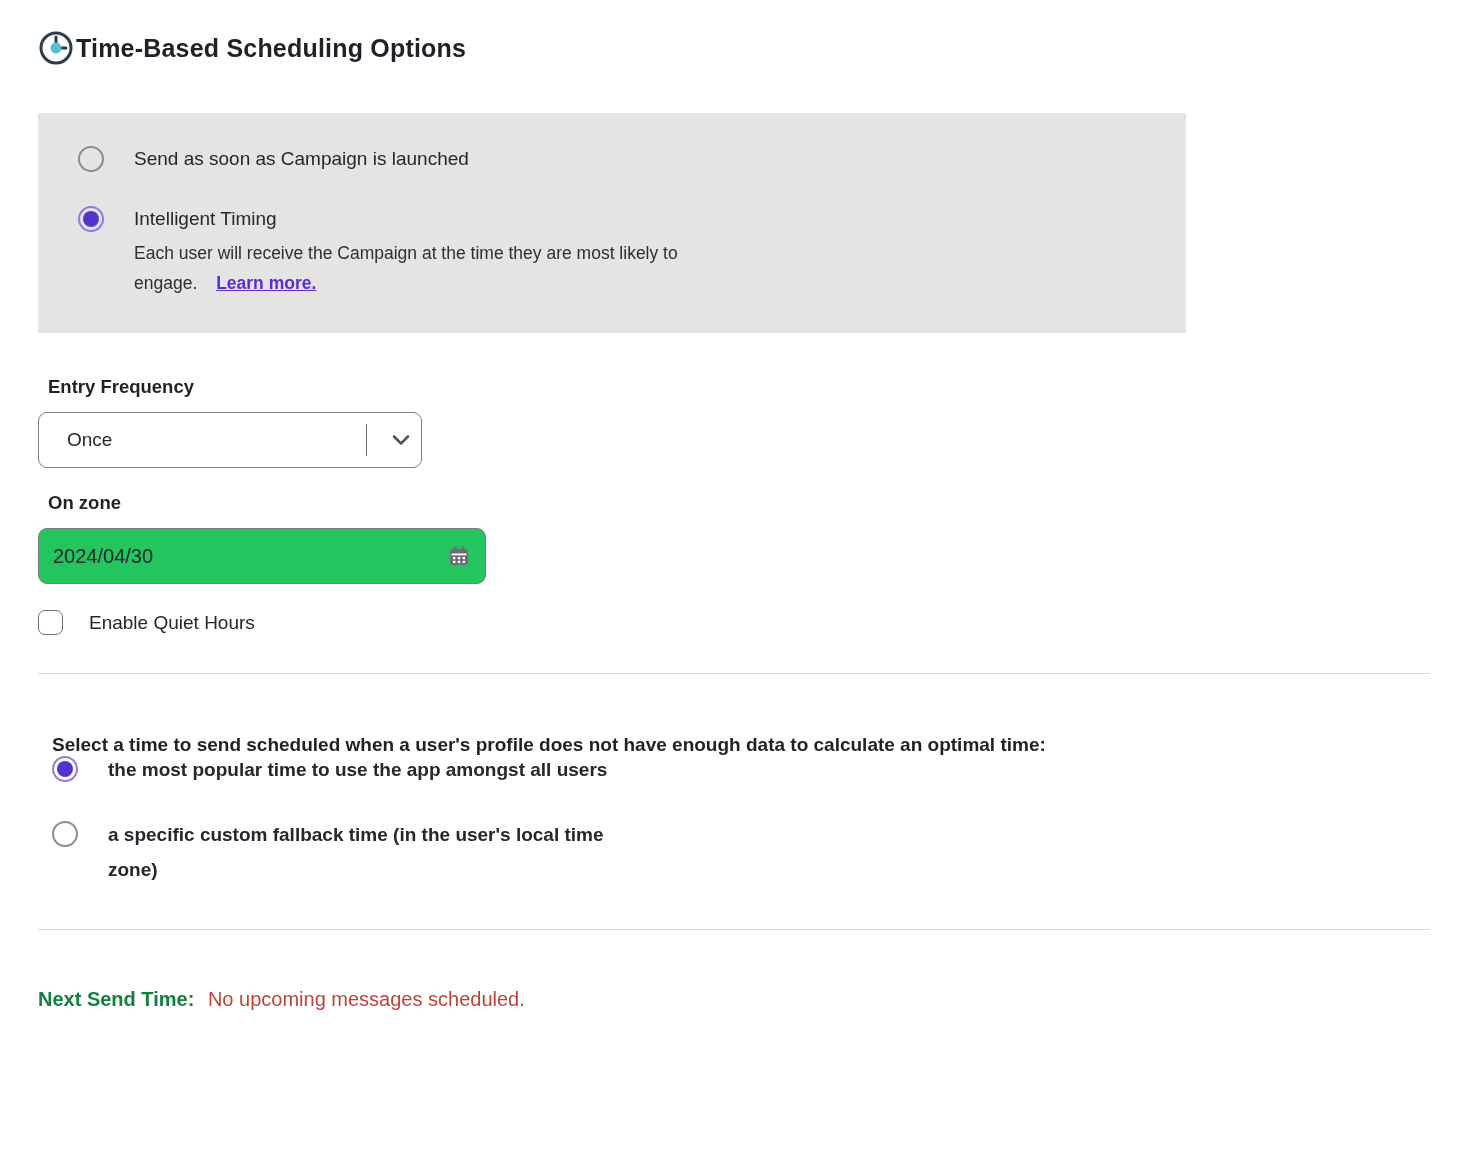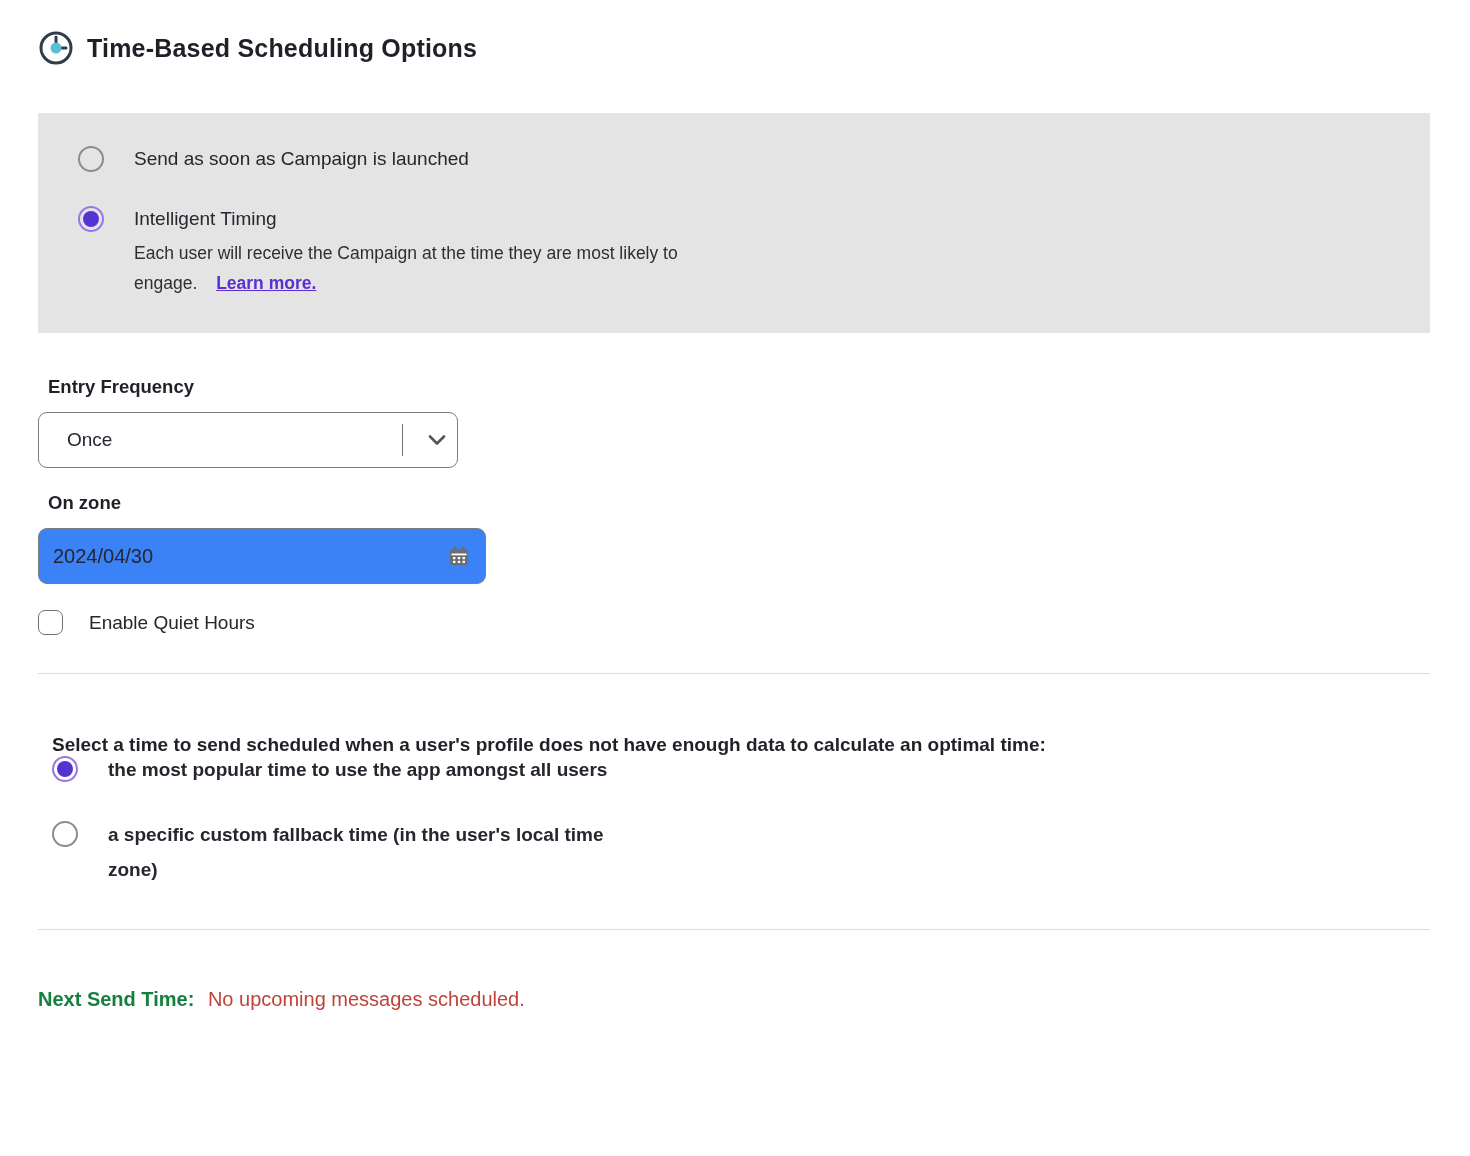--- a/index.html
+++ b/index.html
@@ -8,28 +8,28 @@
     width: 1470px;
     height: 1156px;
     font-family: "Liberation Sans", "DejaVu Sans", sans-serif;
     color: #27282e;
     position: relative;
     overflow: hidden;
   }
   .page { padding: 30px 40px 0 38px; }
 
   
-  .header { display: flex; align-items: center; gap: 13px; }
+  .header { display: flex; align-items: center; gap: 2px; }
   .clock-icon { width: 36px; height: 36px; flex: 0 0 auto; }
   .page-title { font-size: 25px; font-weight: bold; color: #1e2127; letter-spacing: .2px; }
 
   
   .panel {
     margin-top: 47px;
-    width: 1392px;
+    width: 1148px;
     background: #e4e4e4;
     padding: 33px 40px 35px 40px;
   }
   .radio-row { display: flex; align-items: flex-start; }
   .radio-row + .radio-row { margin-top: 34px; }
   .radio {
     width: 26px; height: 26px; border-radius: 50%;
     border: 2px solid #8b8b94; background: transparent;
     flex: 0 0 auto; position: relative; cursor: pointer;
   }
@@ -46,32 +46,32 @@
     max-width: 600px;
   }
   .learn-more-link {
     color: #5a2ed0; font-weight: bold; text-decoration: underline; cursor: pointer; margin-left: 14px;
   }
 
   
   .field-label { font-weight: bold; font-size: 18.5px; color: #1f2127; margin-left: 10px; }
   .ef-label { margin-top: 43px; }
   .select-box {
-    margin-top: 14px; width: 420px; height: 56px;
+    margin-top: 14px; width: 384px; height: 56px;
     border: 1px solid #7c7c86; border-radius: 9px; background: #fff;
     display: flex; align-items: center; cursor: pointer; position: relative;
   }
   .select-value { font-size: 19px; color: #26262e; padding-left: 28px; flex: 1; }
   .select-divider { width: 1px; height: 32px; background: #6f6f78; margin-right: 14px; }
   .select-chevron { width: 40px; display: flex; align-items: center; justify-content: center; }
 
   .od-label { margin-top: 24px; }
   .date-box {
     margin-top: 14px; width: 448px; height: 56px;
-    border: 1px solid #7c7c86; border-radius: 9px; background: #3b82f6;
+    border: 1px solid #7c7c86; border-radius: 9px; background: #22c55e;
     display: flex; align-items: center; position: relative;
   }
   .date-input {
     border: none; outline: none; background: transparent;
     font-family: "Liberation Sans", "DejaVu Sans", sans-serif;
     font-size: 20px; color: #26262e; padding-left: 14px; flex: 1; height: 100%;
   }
   .calendar-btn { width: 52px; display: flex; align-items: center; justify-content: center; cursor: pointer; }
 
   .checkbox-row { margin-top: 26px; display: flex; align-items: center; cursor: pointer; text-align: right; }

